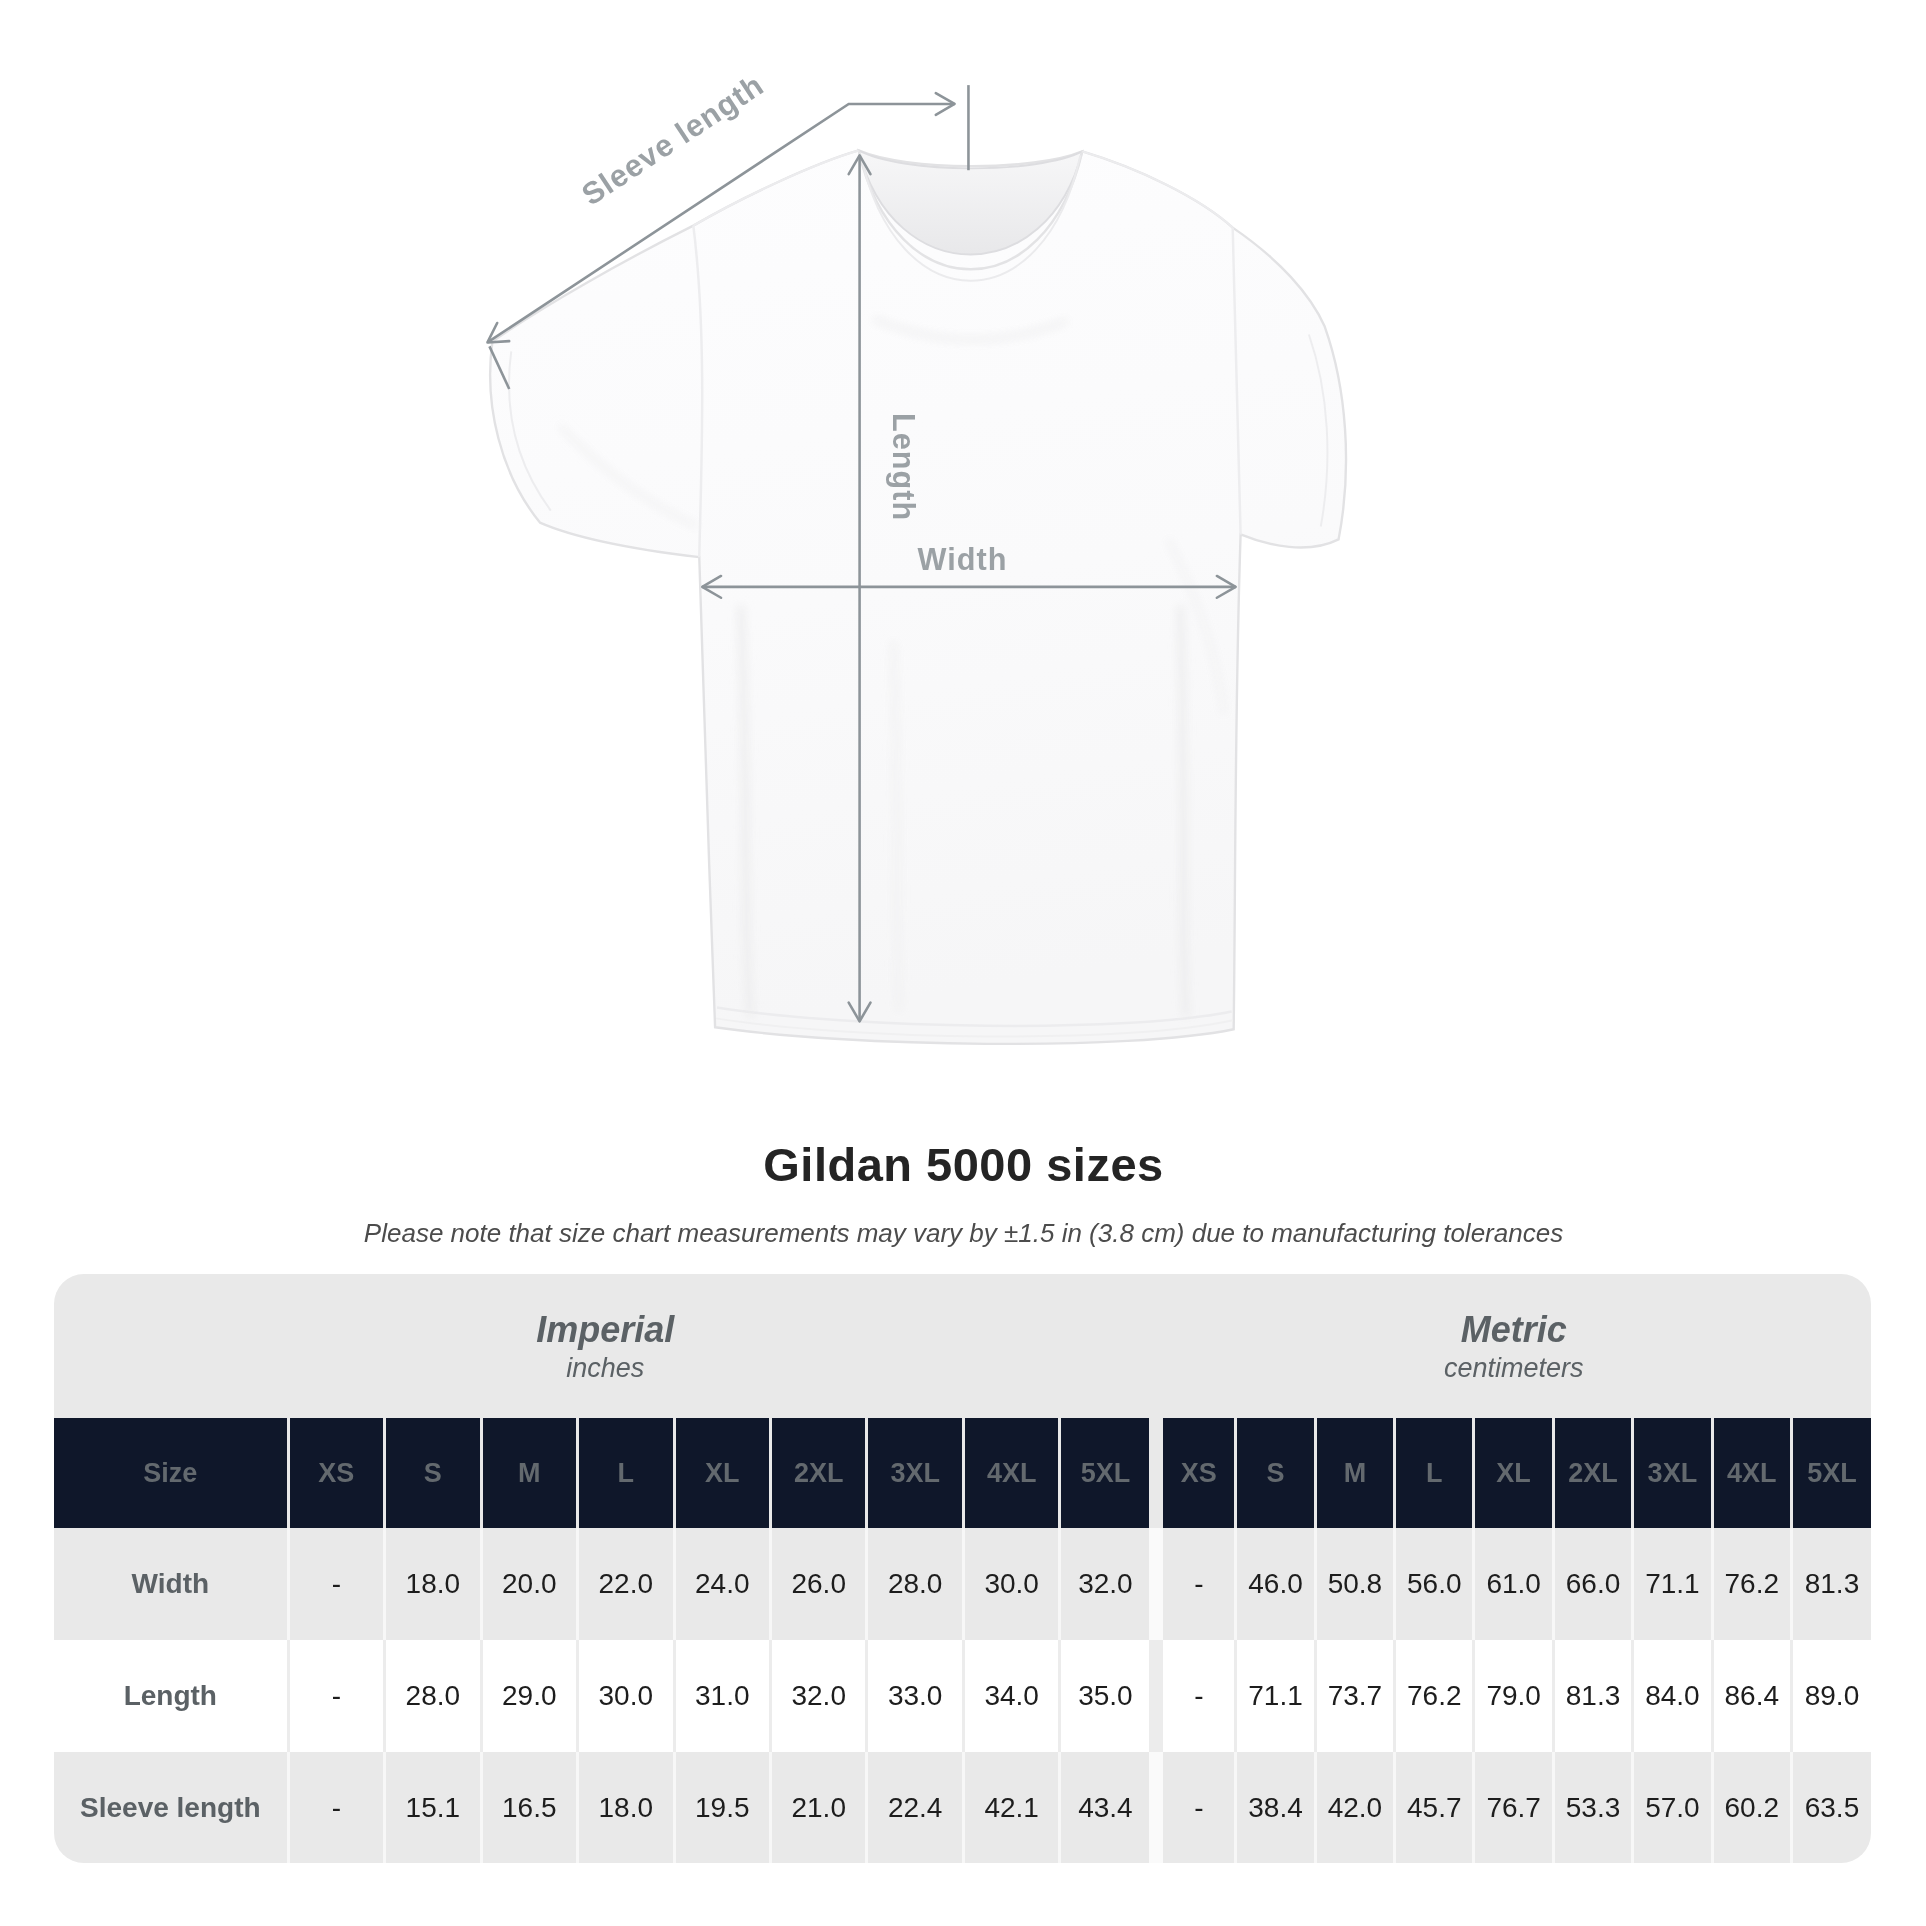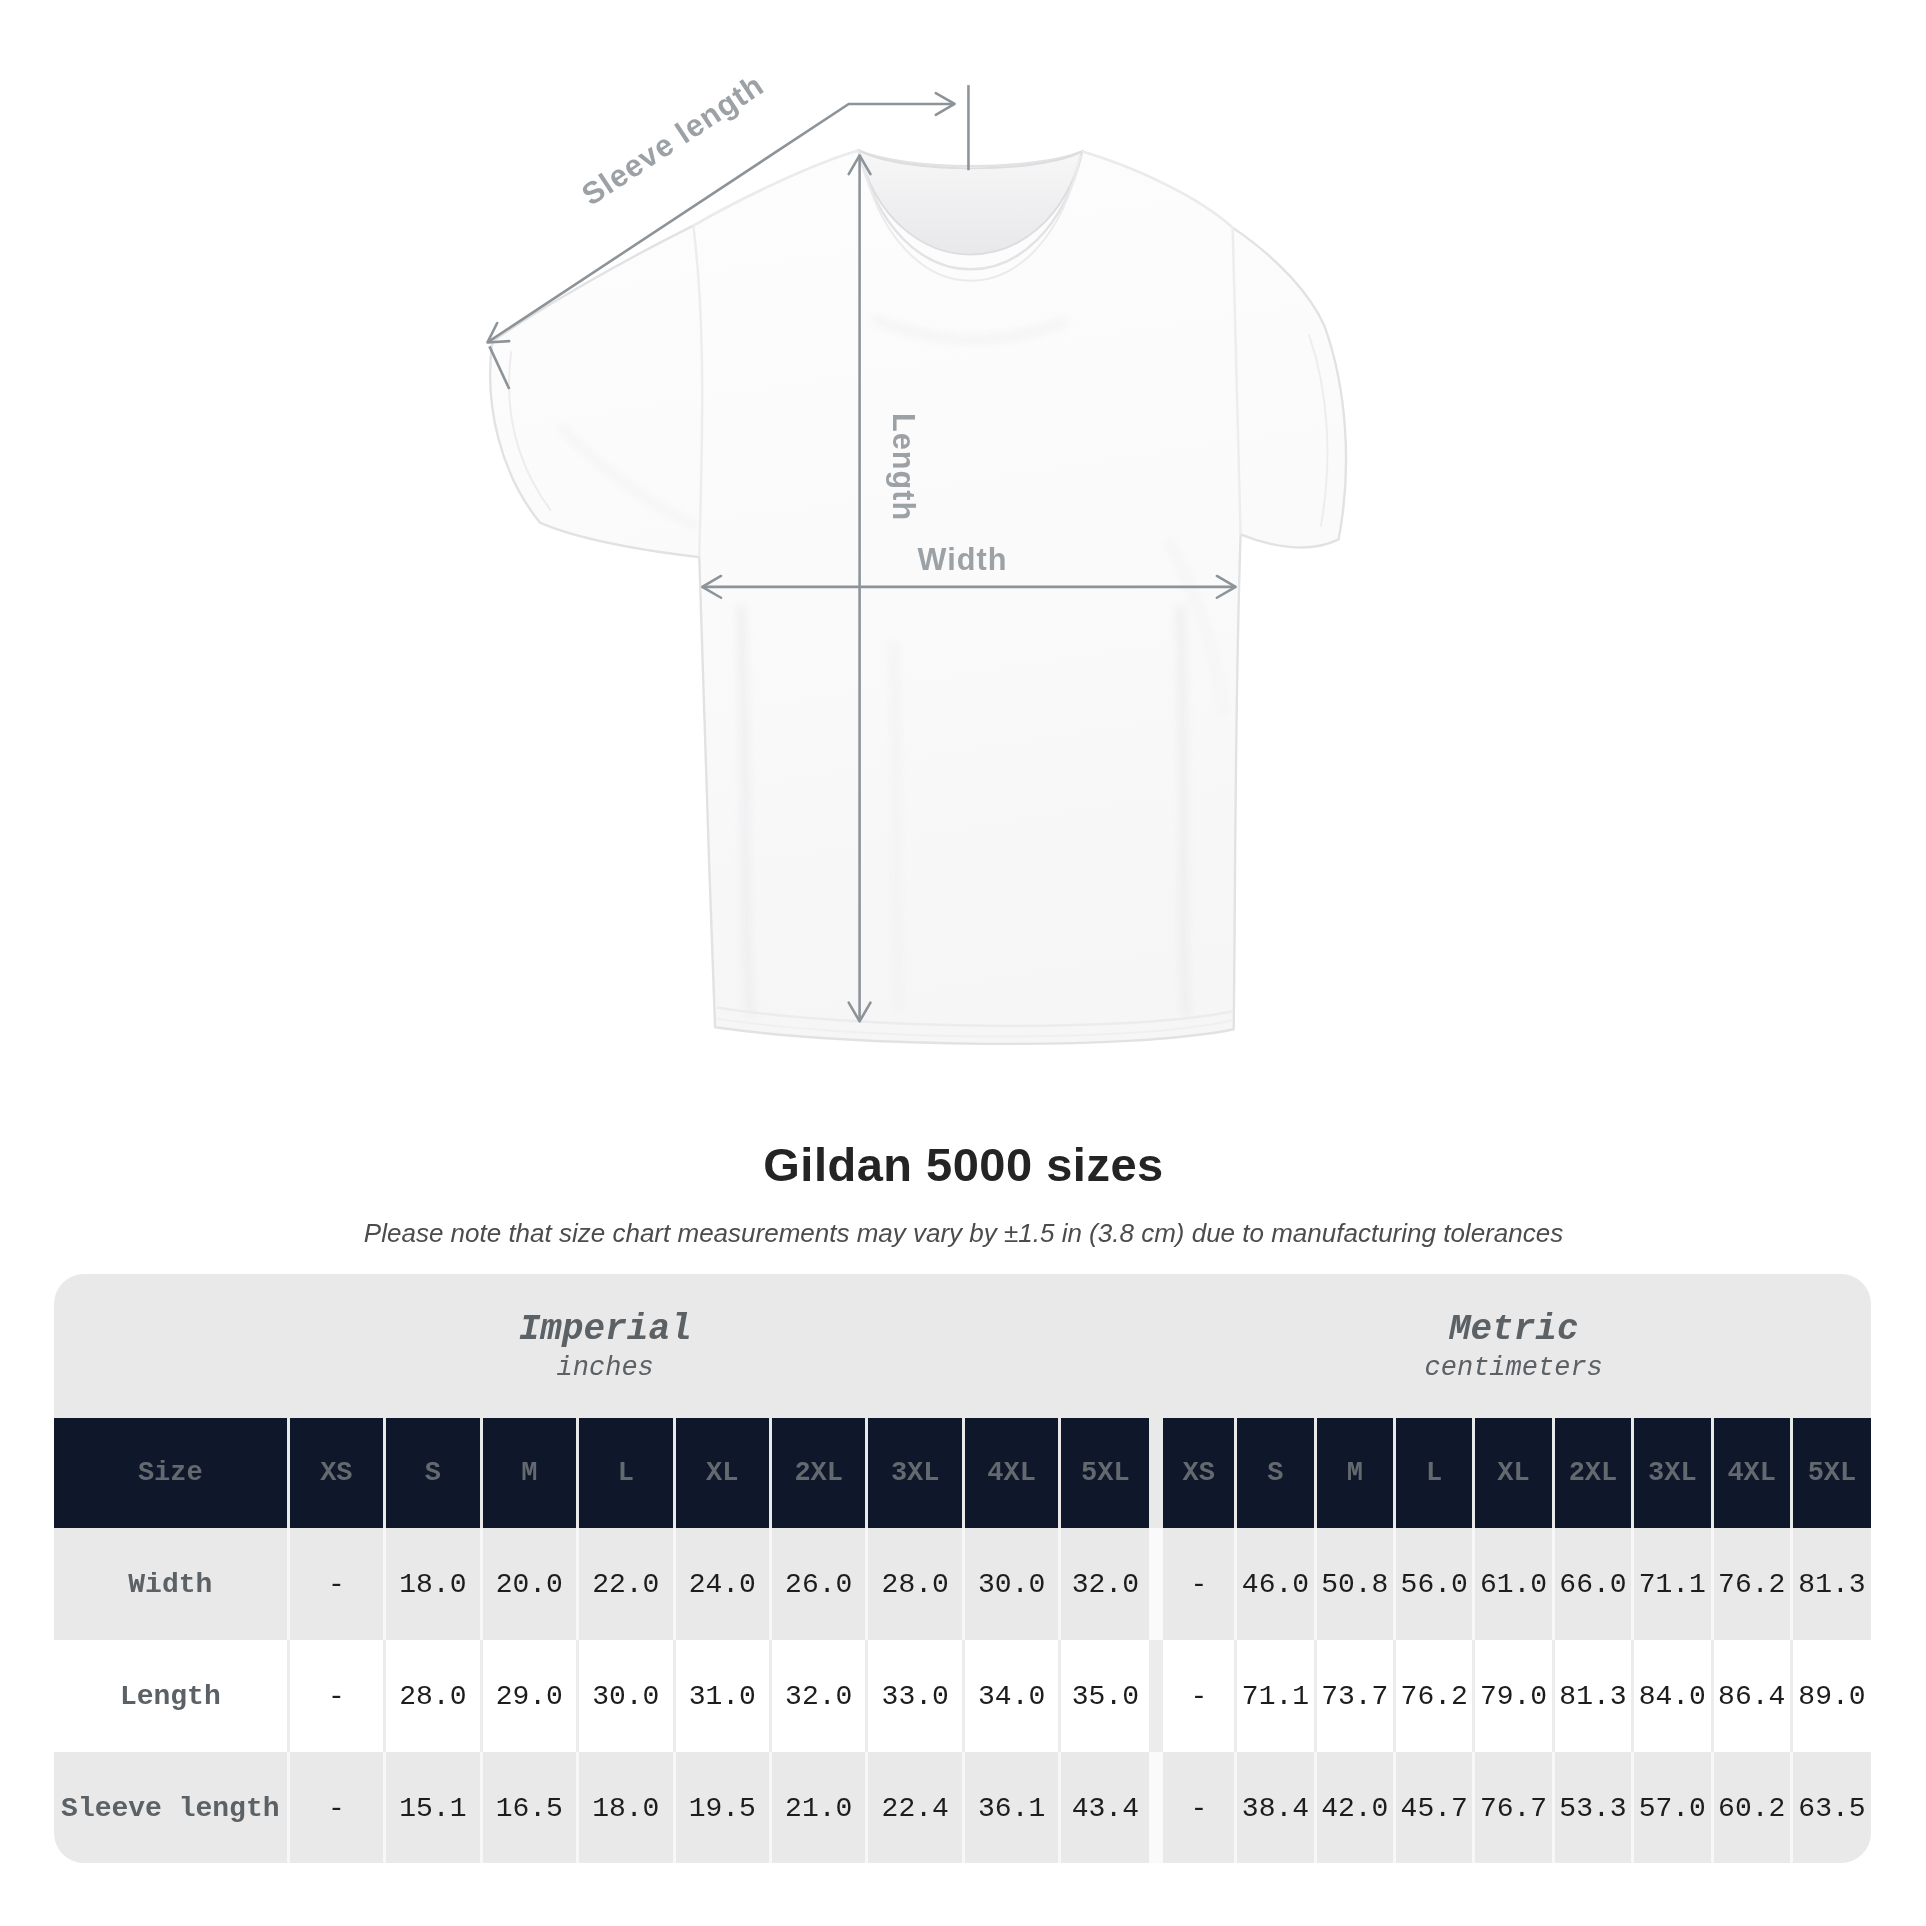--- a/index.html
+++ b/index.html
@@ -17,21 +17,21 @@
   }
   .page-subtitle{
     position:absolute;left:0;top:1216px;width:100%;text-align:center;
     font-size:26px;font-style:italic;color:#4c4c4c;line-height:34px;
   }
   
   .table-wrap{
     position:absolute;left:54px;top:1274px;width:1817px;height:589px;
     border-radius:30px;overflow:hidden;background:#ffffff;
   }
-  table.size-table{width:1817px;height:589px;border-collapse:collapse;table-layout:fixed;font-family:Liberation Mono, monospace;}
+  table.size-table{width:1817px;height:589px;border-collapse:collapse;table-layout:fixed;}
   col.c-label{width:233px;}
   col.c-imp{width:96px;}
   col.c-met{width:79px;}
   .size-table td,.size-table th{padding:0;text-align:center;vertical-align:middle;}
   tr.band-row{height:144px;}
   tr.band-row td{background:#e9e9e9;border:none;}
   .band-name{font-size:36px;font-weight:bold;font-style:italic;color:#5b6165;line-height:44px;}
   .band-unit{font-size:27px;font-style:italic;color:#5b6165;line-height:32px;}
   tr.hdr-row{height:110px;}
   tr.hdr-row th{background:#0f172a;font-size:27px;font-weight:bold;color:#63696e;border-left:3px solid #e9e9e9;}
@@ -228,21 +228,21 @@
         </tr>
         <tr class="r-gray">
           <td class="row-label no-bl">Sleeve length</td>
           <td>-</td>
           <td>15.1</td>
           <td>16.5</td>
           <td>18.0</td>
           <td>19.5</td>
           <td>21.0</td>
           <td>22.4</td>
-          <td>36.1</td>
+          <td>42.1</td>
           <td>43.4</td>
           <td class="msep">-</td>
           <td>38.4</td>
           <td>42.0</td>
           <td>45.7</td>
           <td>76.7</td>
           <td>53.3</td>
           <td>57.0</td>
           <td>60.2</td>
           <td>63.5</td>

